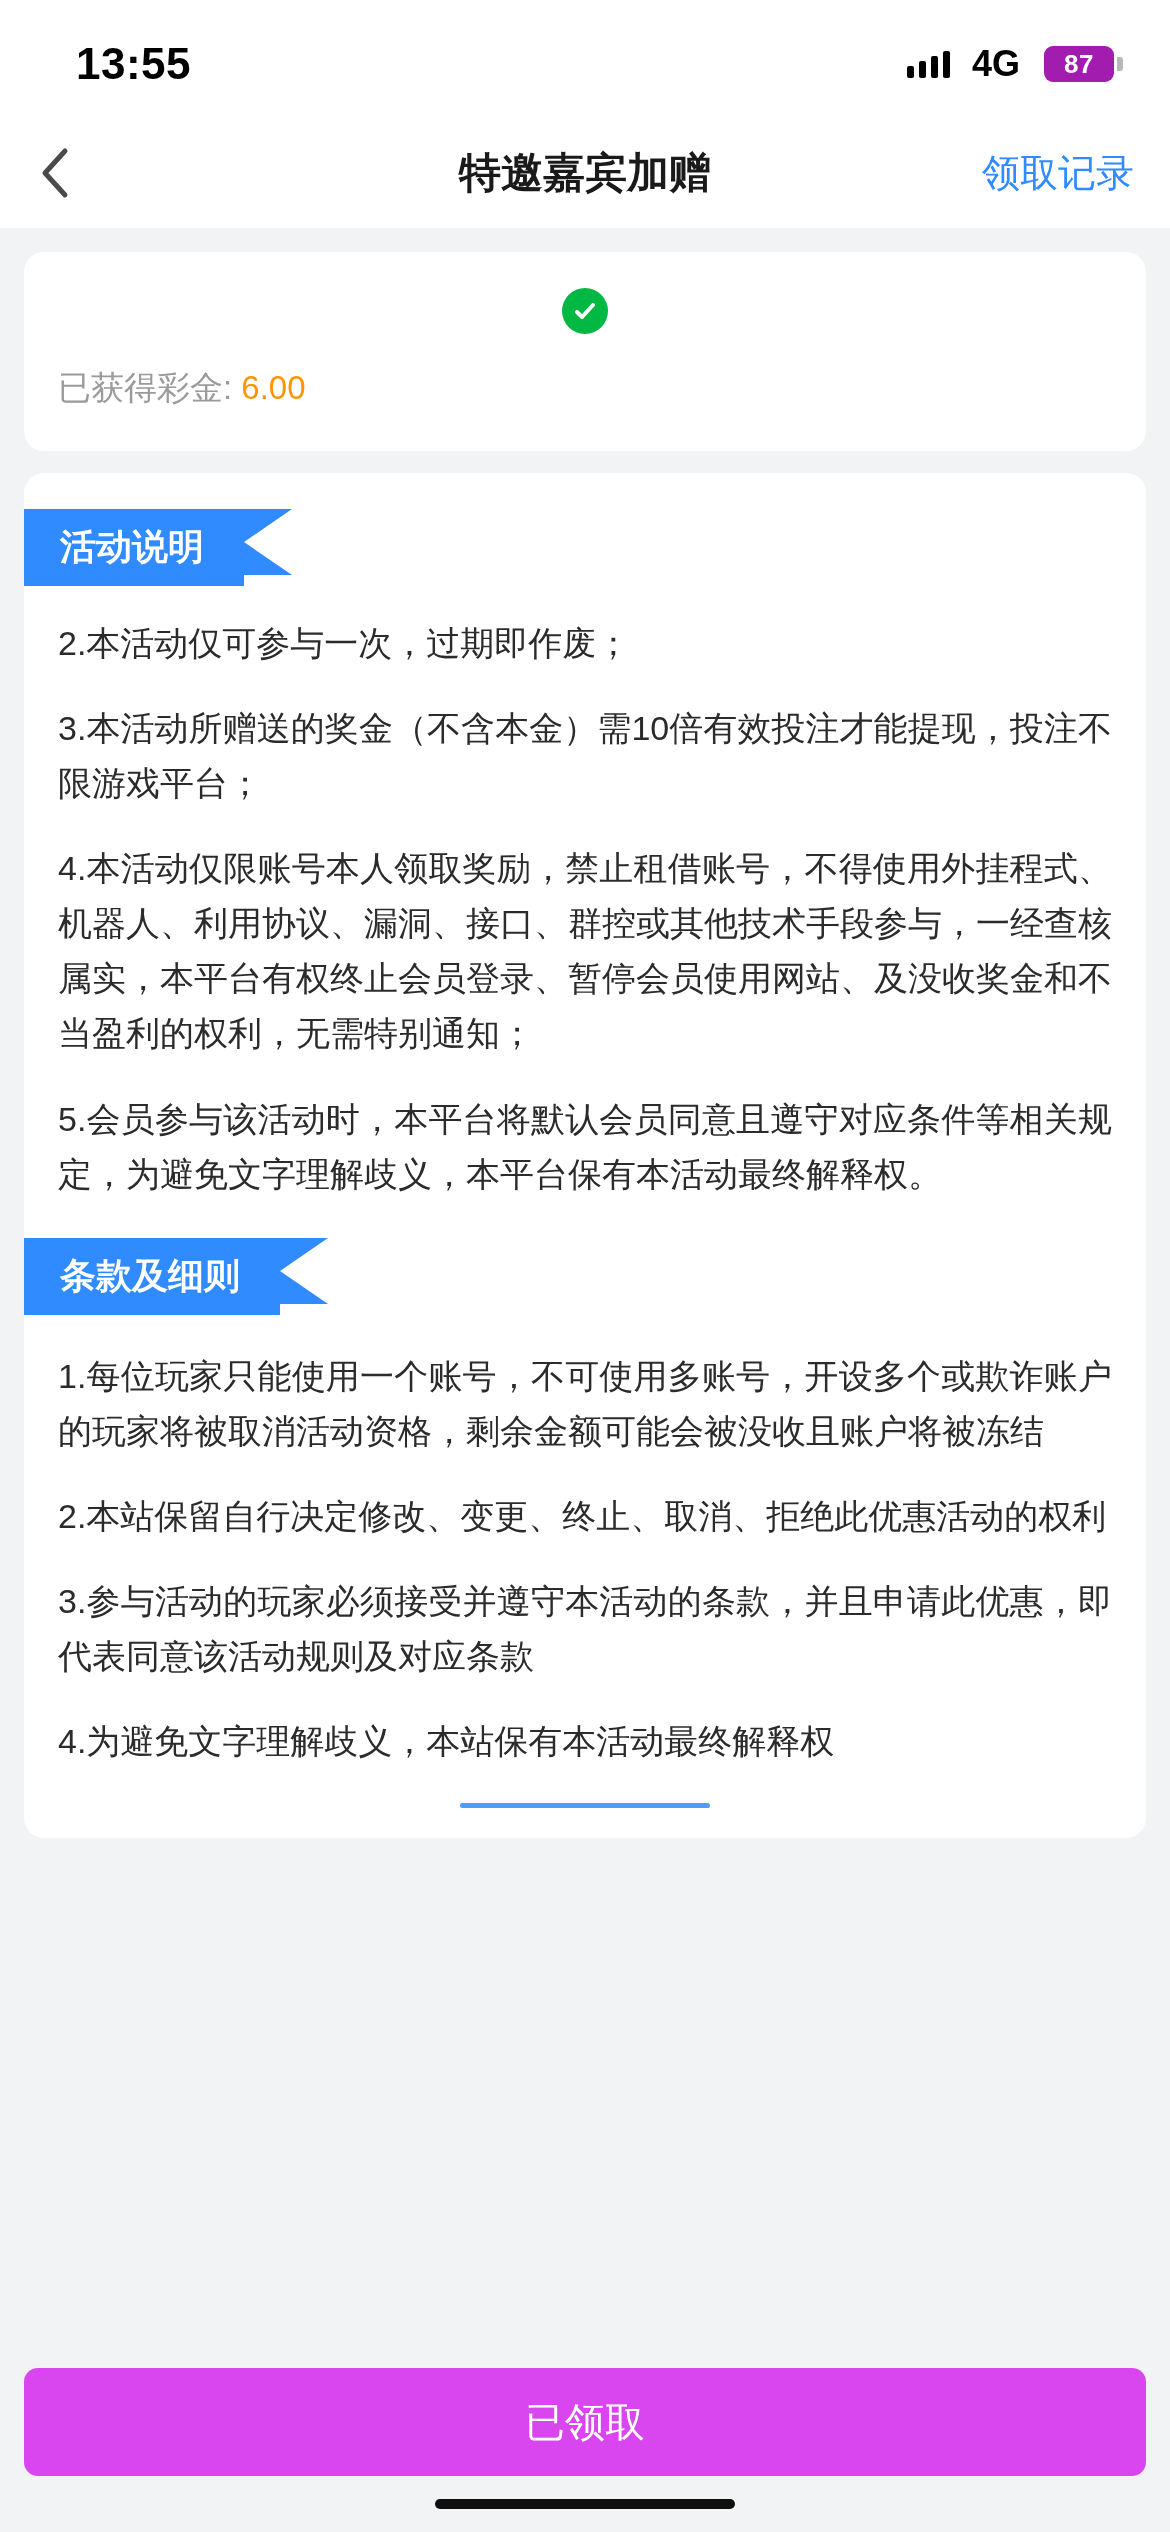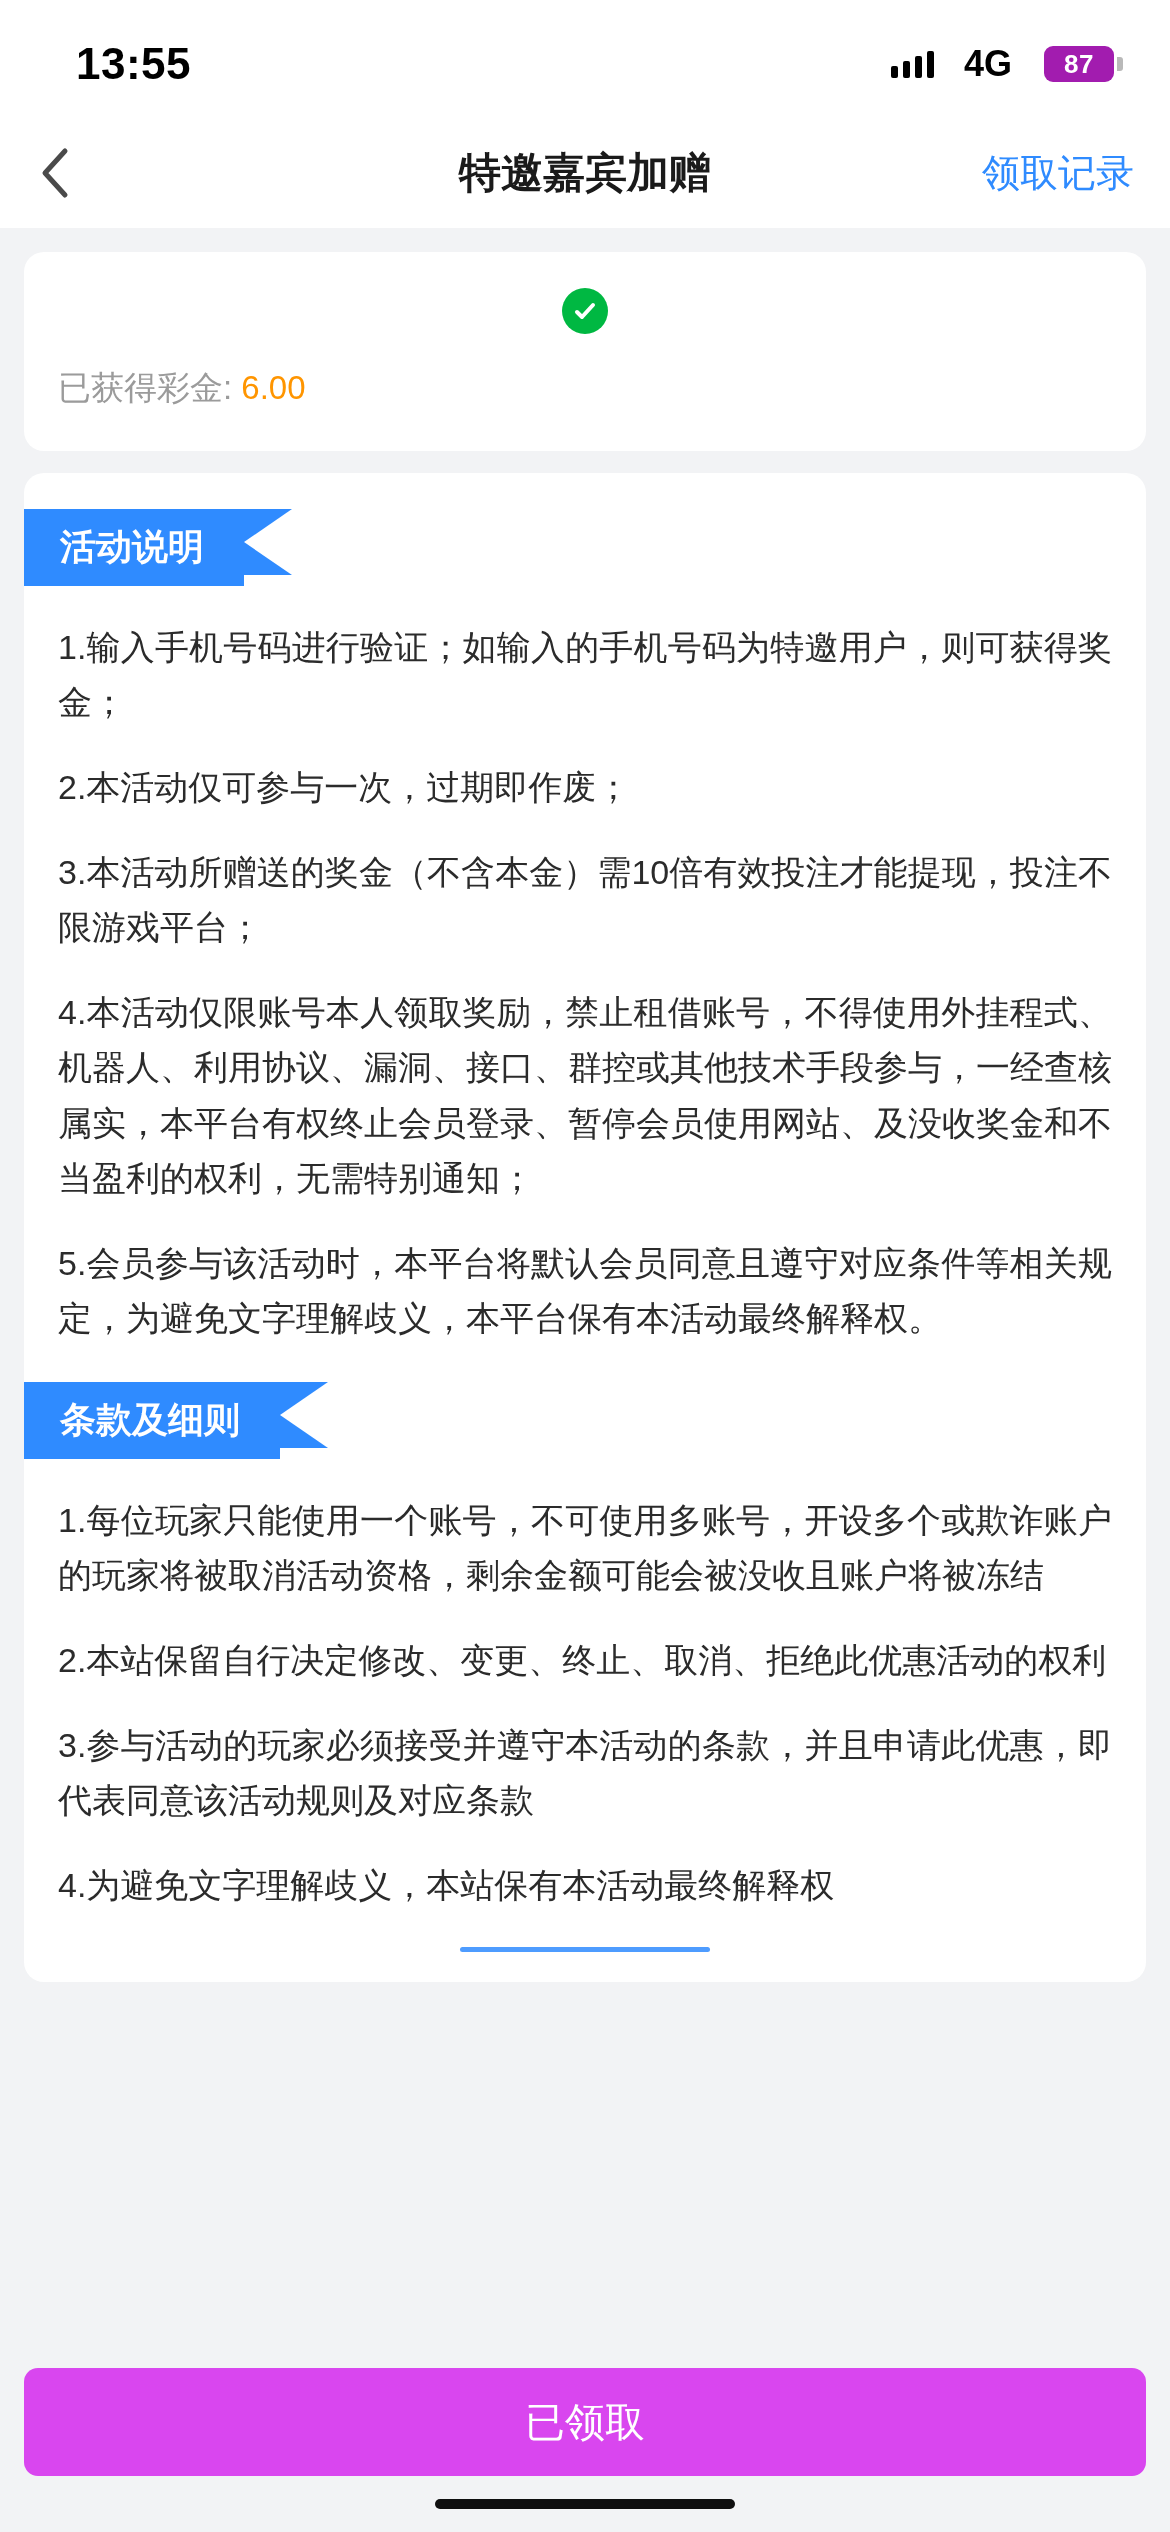--- a/index.html
+++ b/index.html
@@ -32,21 +32,21 @@
   .status-time {
     font-size: 44px;
     font-weight: bold;
     color: #000;
     letter-spacing: 0.5px;
     padding-top: 10px;
   }
   .status-right {
     display: flex;
     align-items: center;
-    gap: 26px;
+    gap: 18px;
     padding-top: 10px;
   }
   .signal {
     display: flex;
     align-items: flex-end;
     gap: 5px;
     height: 28px;
   }
   .signal i {
     display: block;
@@ -300,21 +300,20 @@
         <span>已获得彩金:</span>
         <span class="value">6.00</span>
       </div>
     </div>
 
     <div class="panel">
 
       <div class="ribbon-wrap">
         <span class="ribbon">活动说明</span>
       </div>
-      <p class="para first">1.输入手机号码进行验证；如输入的手机号码为特邀用户，则可获得奖金；</p>
       <p class="para">2.本活动仅可参与一次，过期即作废；</p>
       <p class="para">3.本活动所赠送的奖金（不含本金）需10倍有效投注才能提现，投注不限游戏平台；</p>
       <p class="para">4.本活动仅限账号本人领取奖励，禁止租借账号，不得使用外挂程式、机器人、利用协议、漏洞、接口、群控或其他技术手段参与，一经查核属实，本平台有权终止会员登录、暂停会员使用网站、及没收奖金和不当盈利的权利，无需特别通知；</p>
       <p class="para">5.会员参与该活动时，本平台将默认会员同意且遵守对应条件等相关规定，为避免文字理解歧义，本平台保有本活动最终解释权。</p>
 
       <div class="ribbon-wrap">
         <span class="ribbon">条款及细则</span>
       </div>
       <p class="para first">1.每位玩家只能使用一个账号，不可使用多账号，开设多个或欺诈账户的玩家将被取消活动资格，剩余金额可能会被没收且账户将被冻结</p>
       <p class="para">2.本站保留自行决定修改、变更、终止、取消、拒绝此优惠活动的权利</p>

